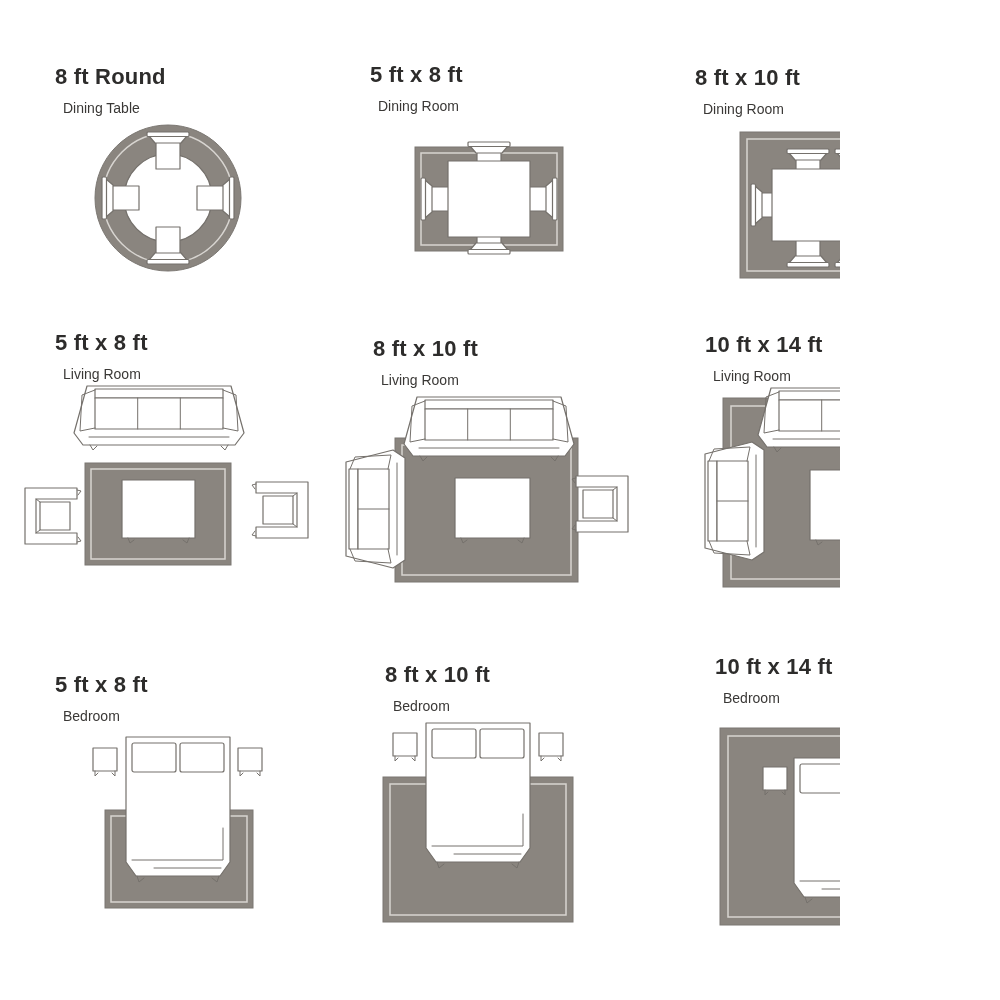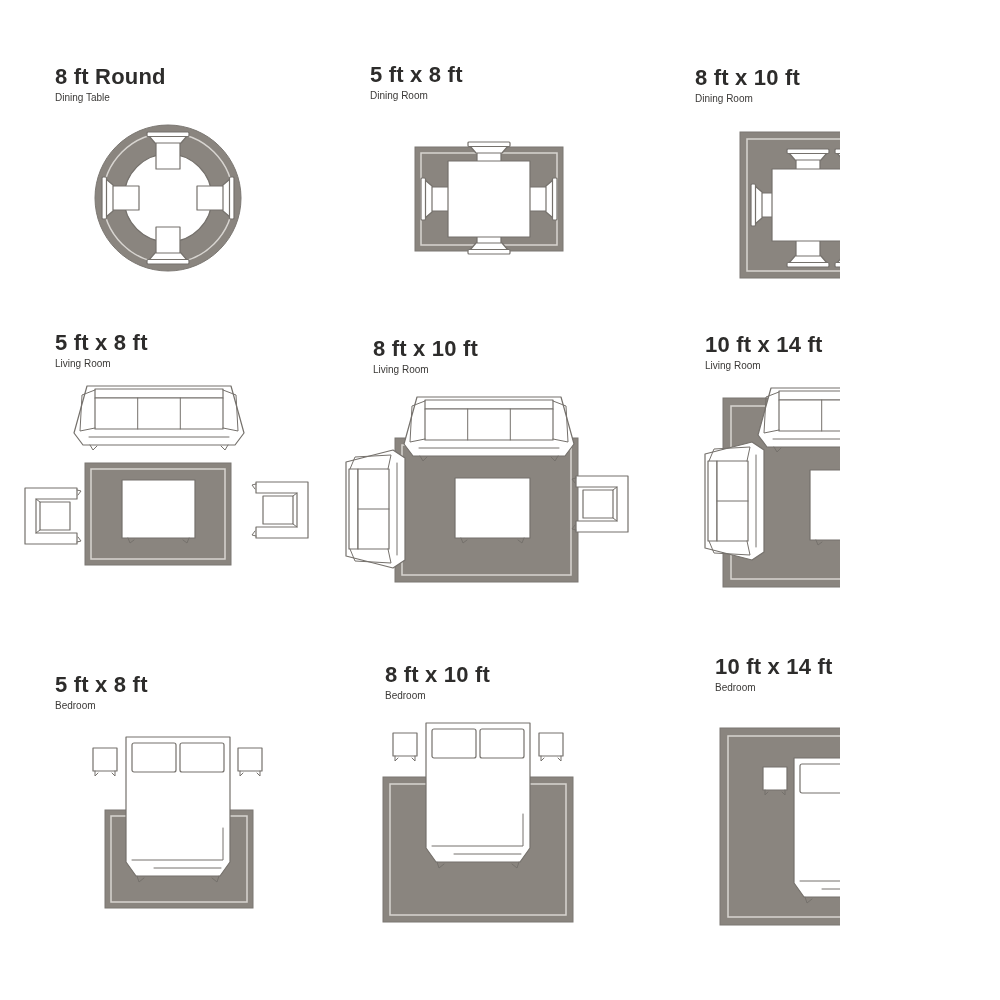--- a/index.html
+++ b/index.html
@@ -10,22 +10,22 @@
     color:var(--text,#2d2c2b);
   }
   .canvas{position:relative;width:840px;height:1000px;overflow:hidden;background:var(--background,#fff);}
   .panel{position:absolute;}
   .panel h2{
     position:absolute;margin:0;
     font-size:22px;font-weight:700;letter-spacing:.2px;
     color:var(--text,#2d2c2b);white-space:nowrap;
   }
   .panel p{
-    position:absolute;margin:0;
-    font-size:10px;font-weight:400;color:#3a3836;white-space:nowrap;
+    position:absolute;margin:8px;
+    font-size:14px;font-weight:400;color:#3a3836;white-space:nowrap;
   }
   .scene{position:absolute;overflow:visible;}
   
   .furn{fill:#ffffff;stroke:var(--furniture-line,#75716c);stroke-width:1.2;stroke-linejoin:round;}
   .op{fill:none;stroke:var(--furniture-line,#75716c);stroke-width:1;stroke-linejoin:round;stroke-linecap:round;}
   .rugf{fill:var(--rug,#8a857f);stroke:#7b7772;stroke-width:1;}
   .rugl{fill:none;stroke:var(--rug-border-line,#d8d5d1);stroke-width:1.5;}
   .defs{position:absolute;width:0;height:0;}
 </style>
 </head>

